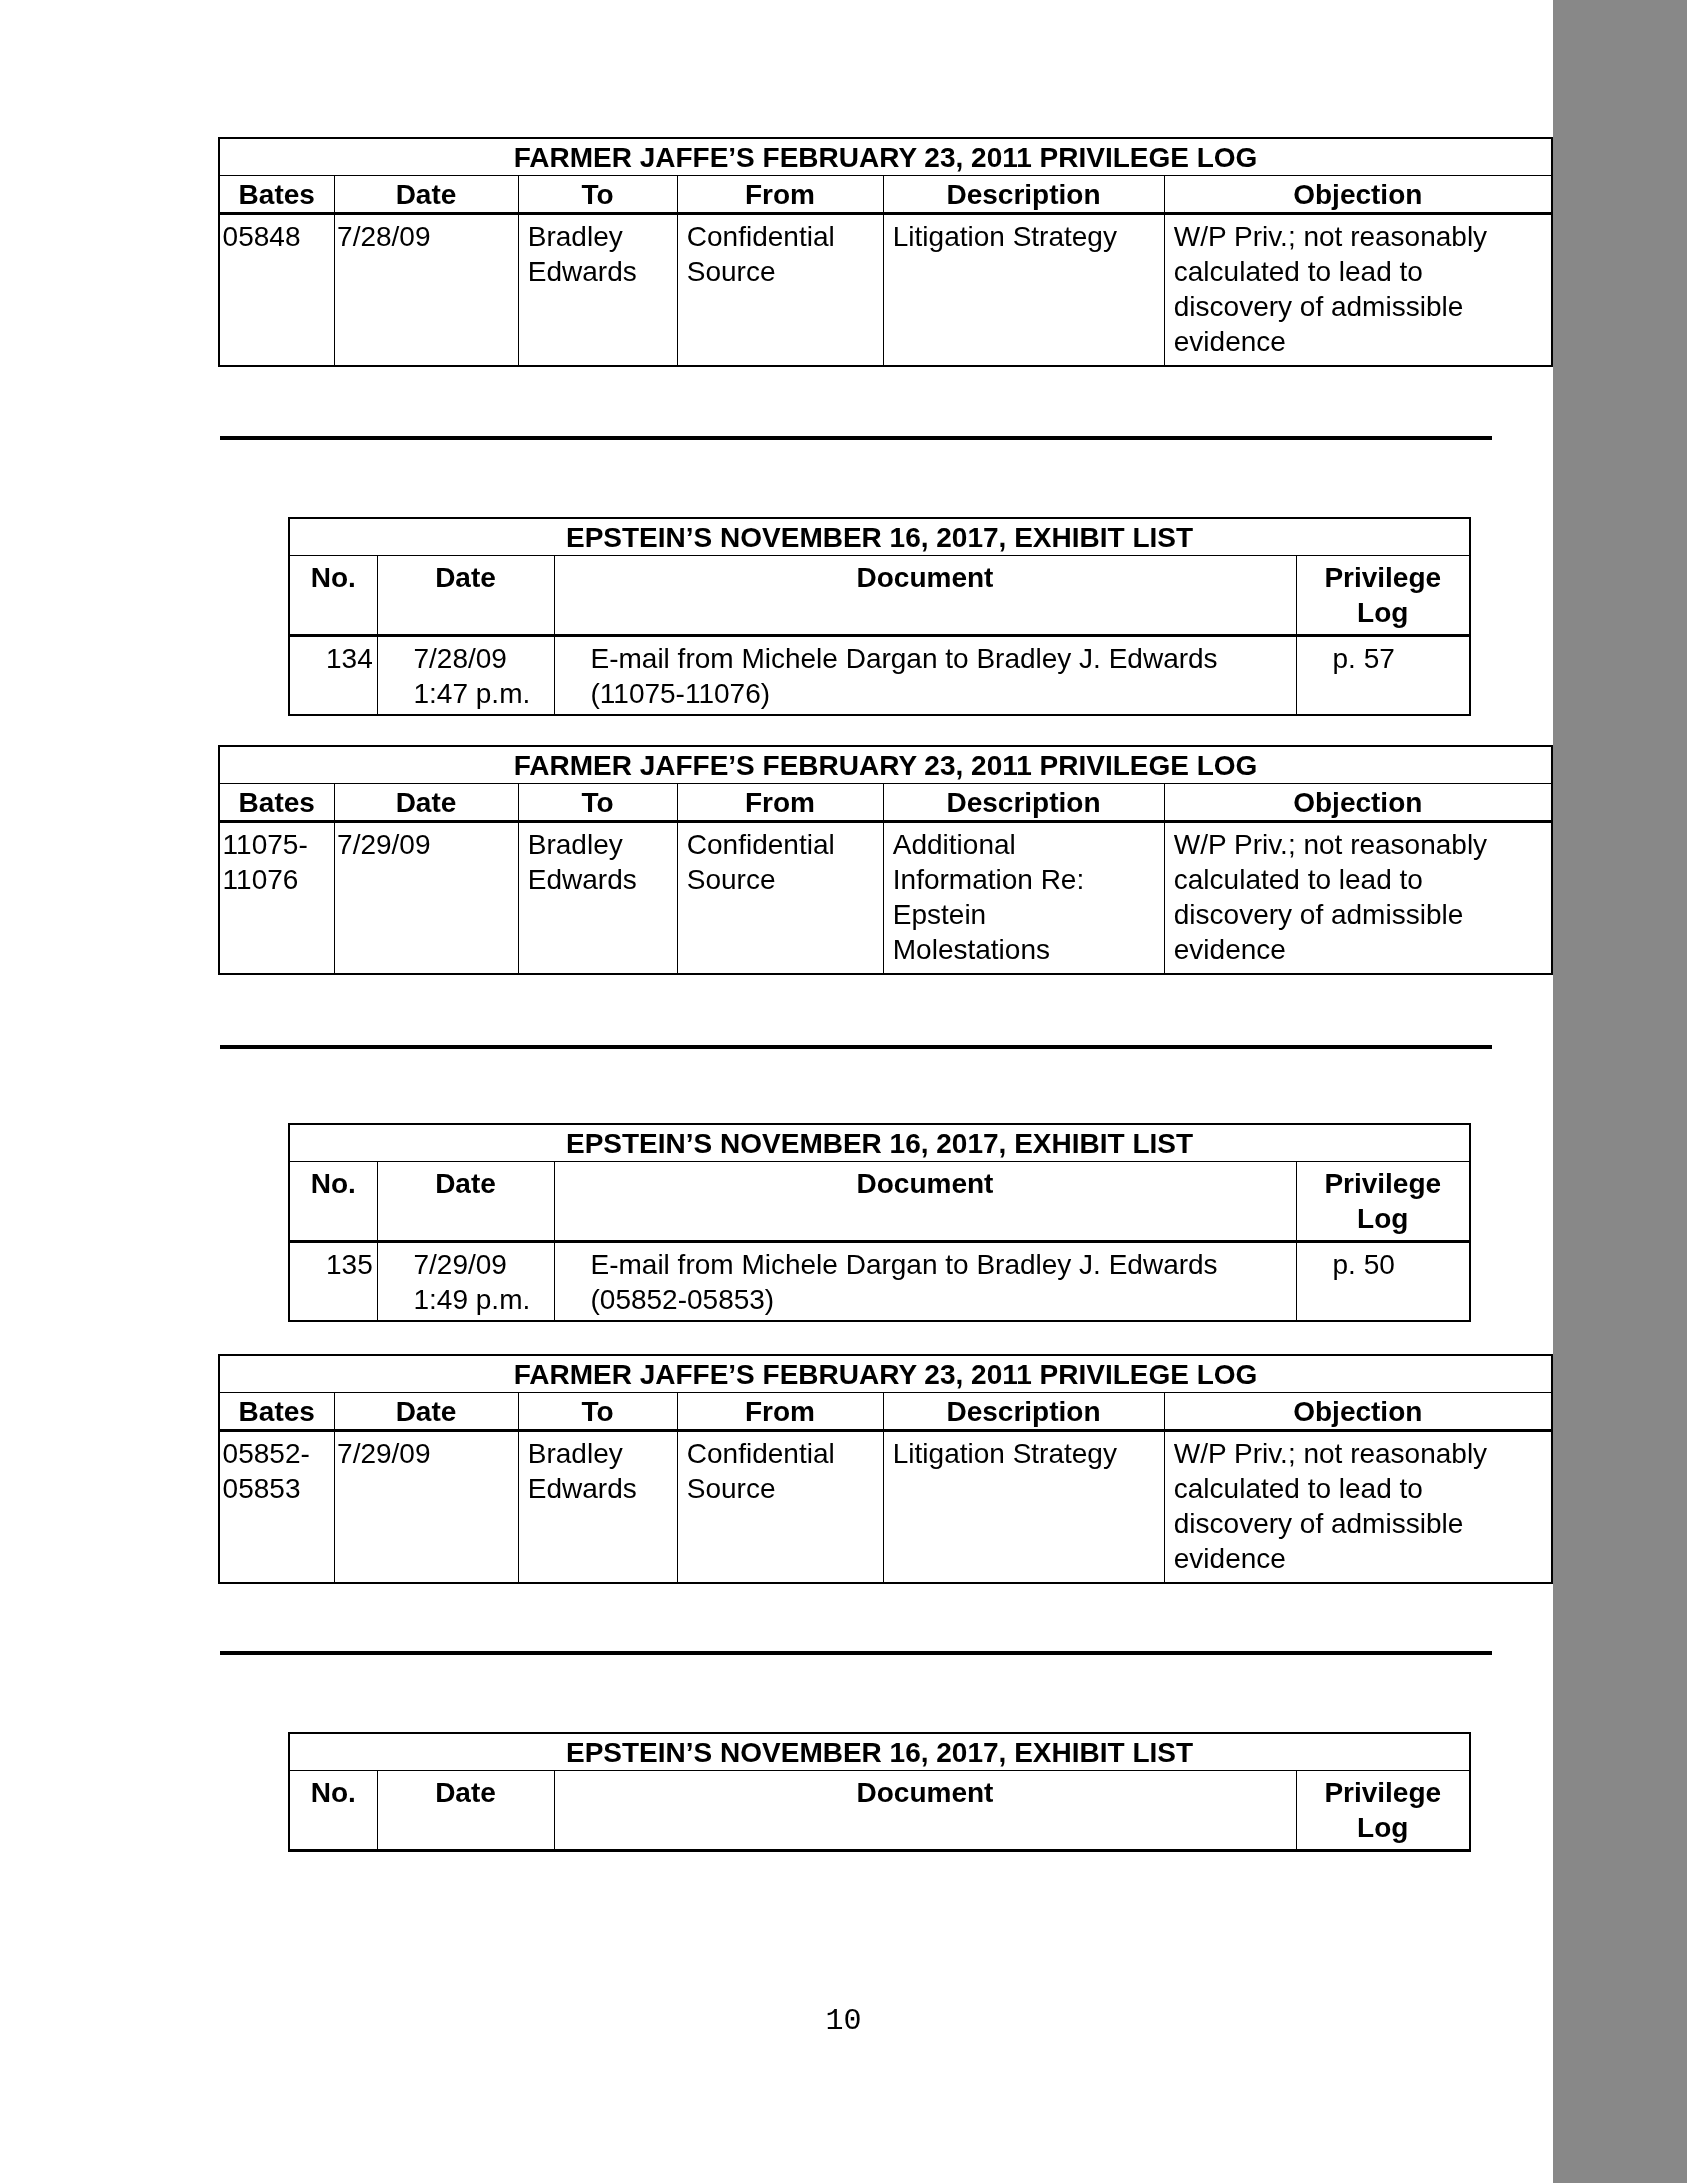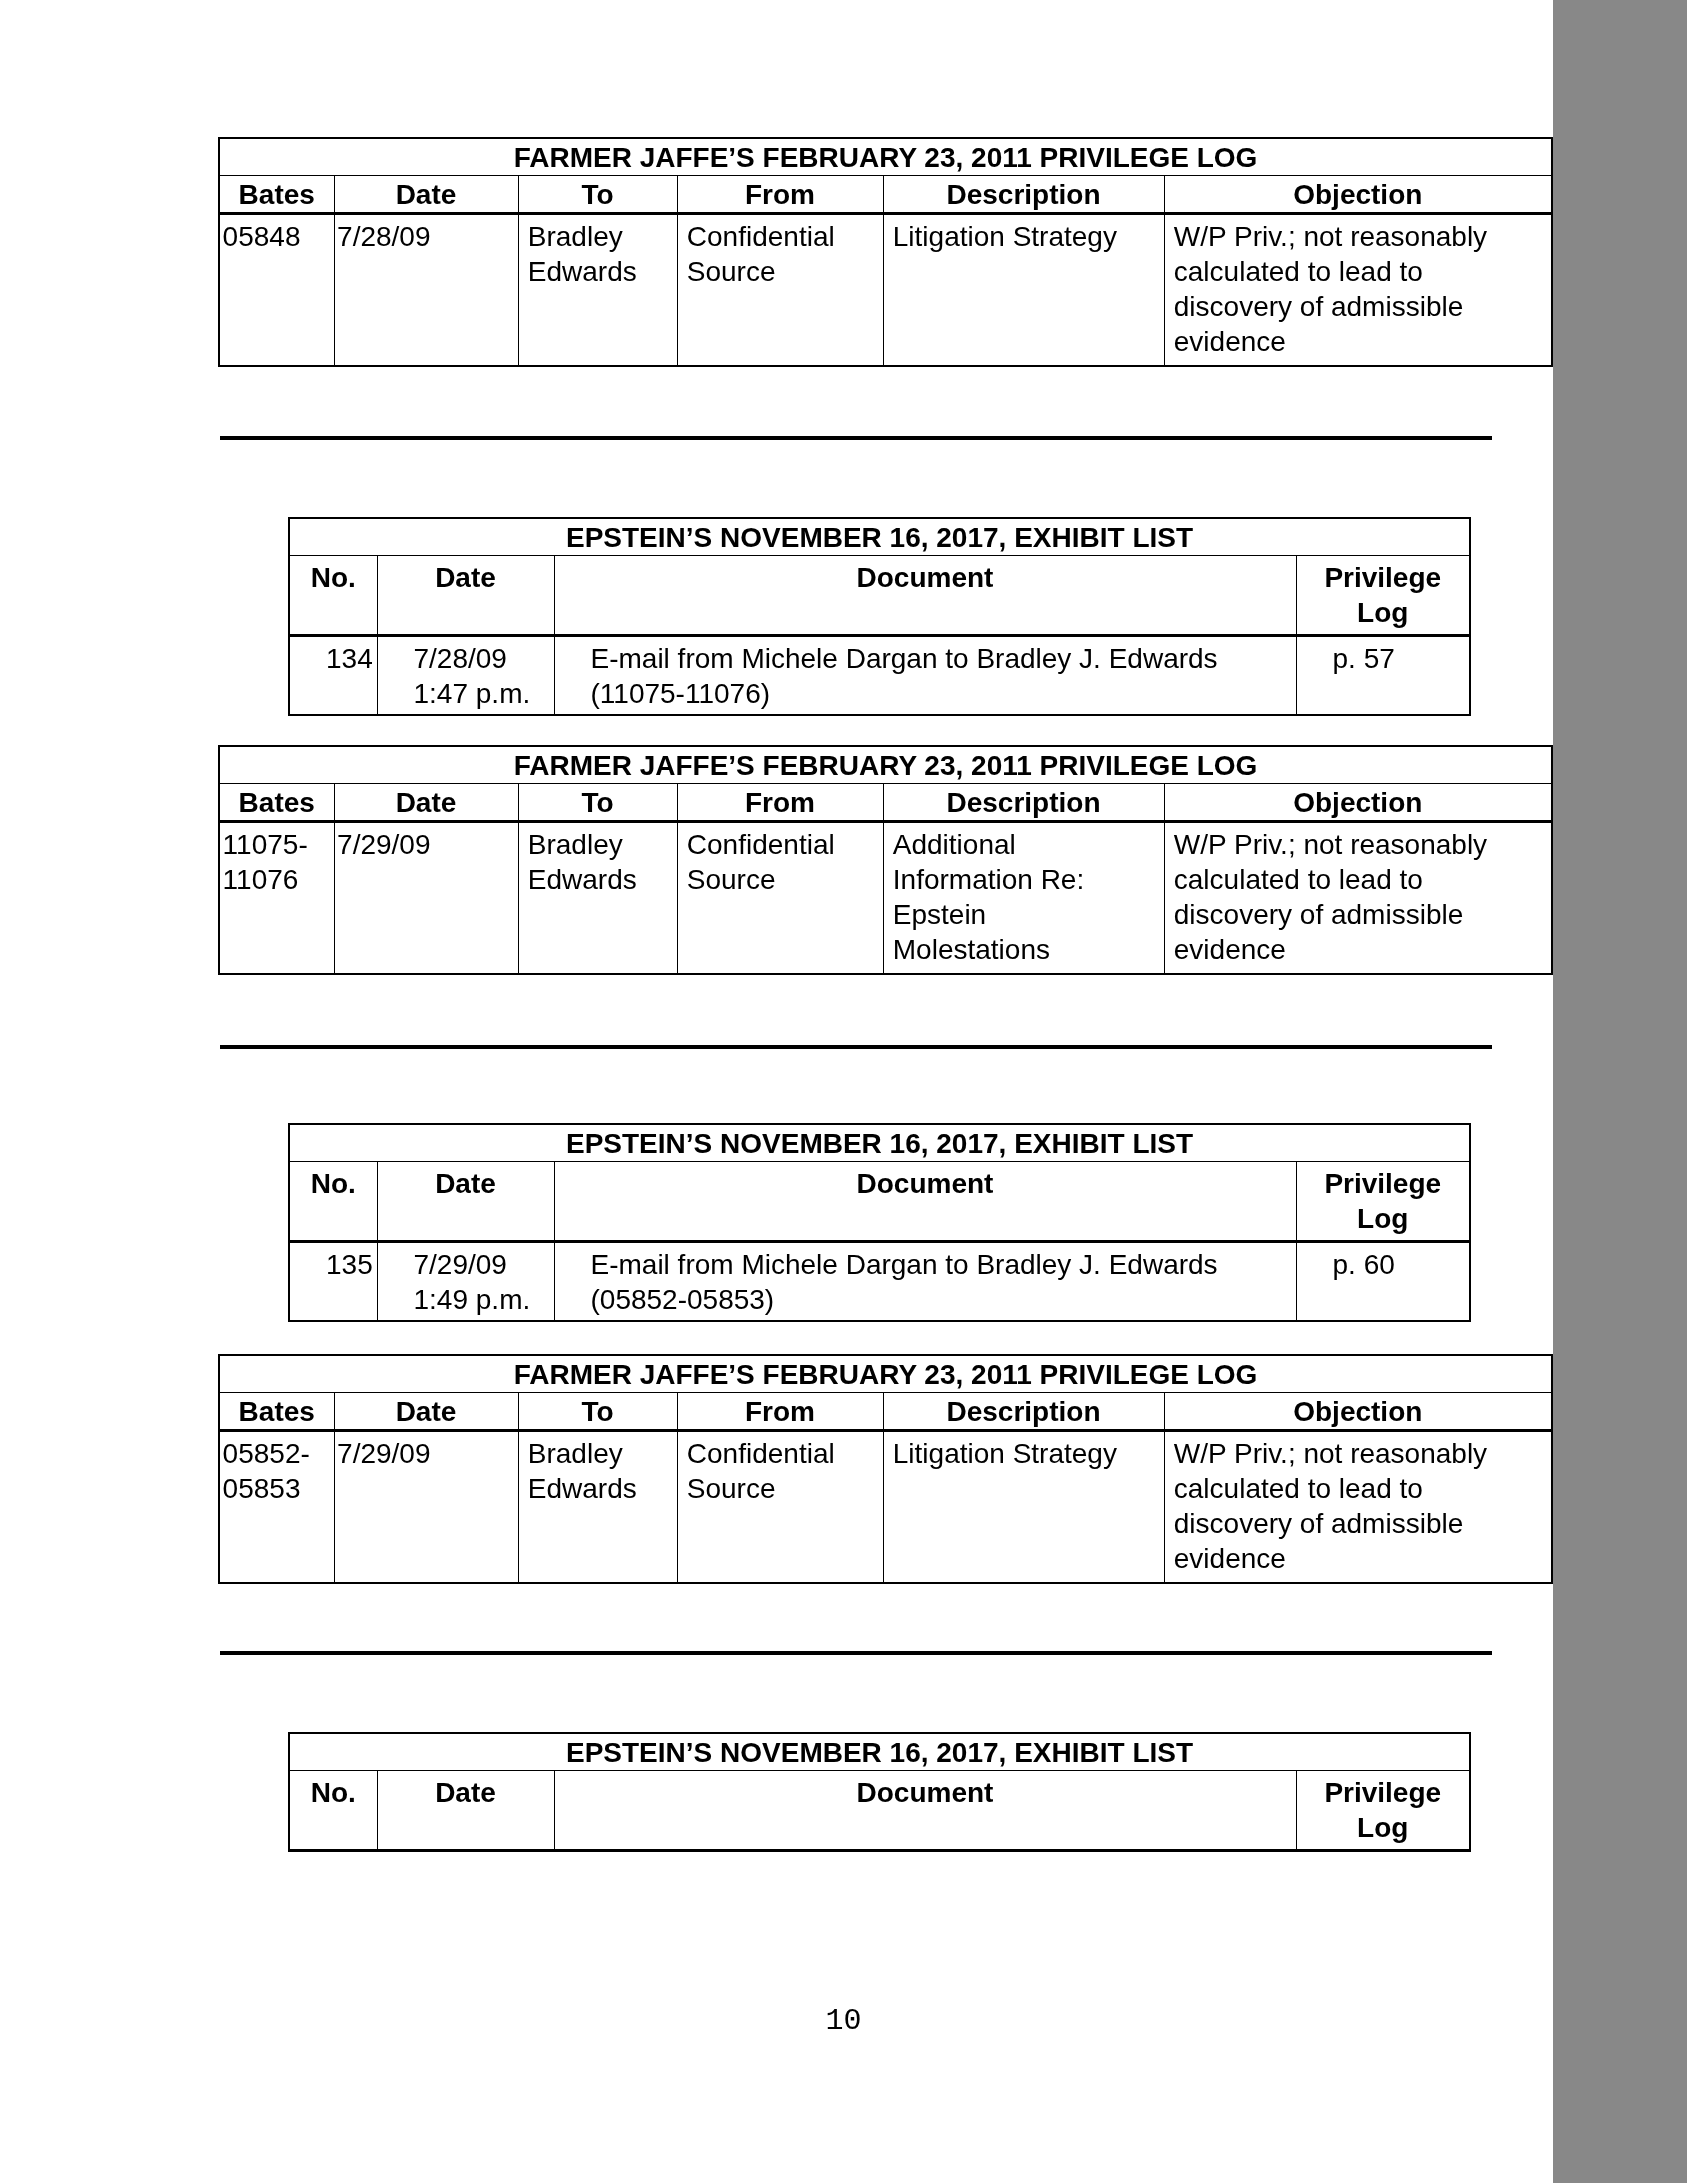--- a/index.html
+++ b/index.html
@@ -210,21 +210,21 @@
         <th>Document</th>
         <th>Privilege
 Log</th>
       </tr>
       <tr>
         <td class="data-cell ac">135</td>
         <td class="data-cell ac">7/29/09
 1:49 p.m.</td>
         <td class="data-cell">E-mail from Michele Dargan to Bradley J. Edwards
 (05852-05853)</td>
-        <td class="data-cell ac">p. 60</td>
+        <td class="data-cell ac">p. 50</td>
       </tr>
     </tbody>
   </table>
 
   <table class="doc fj" style="left:218px; top:1354px; width:1333px;">
     <colgroup>
       <col style="width:115px">
         <col style="width:184px">
         <col style="width:159px">
       <col style="width:206px">

